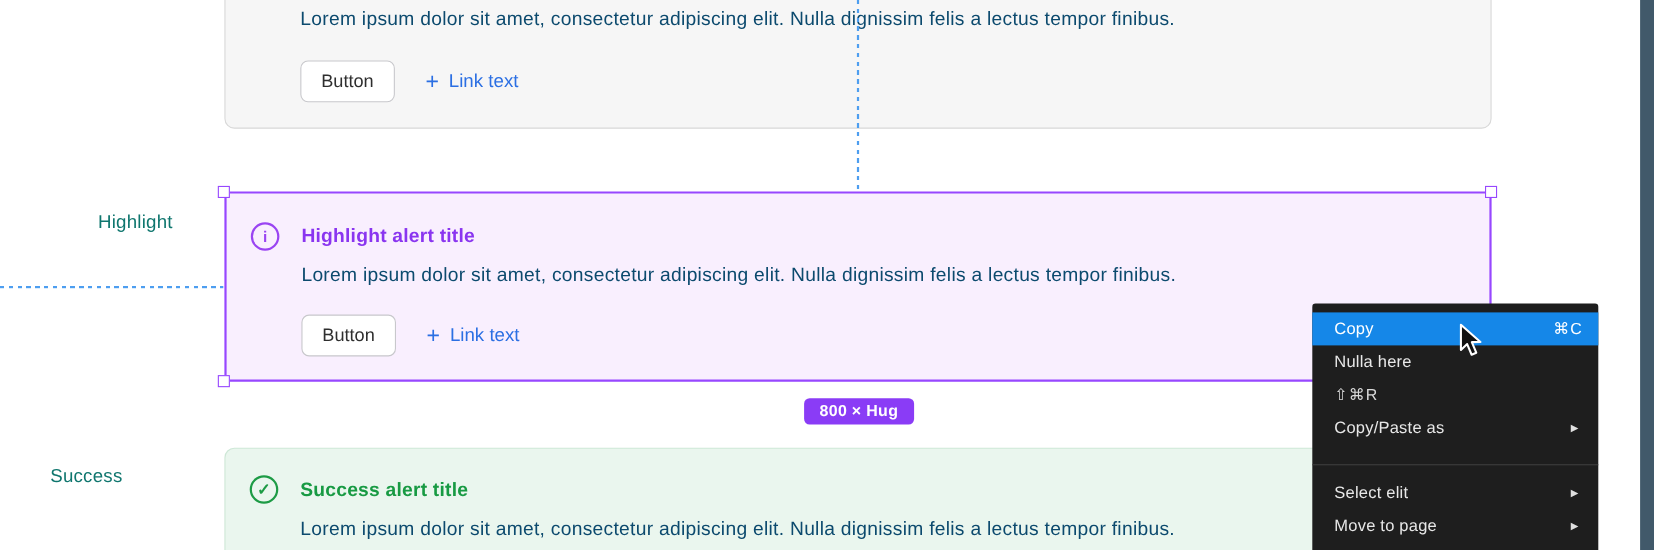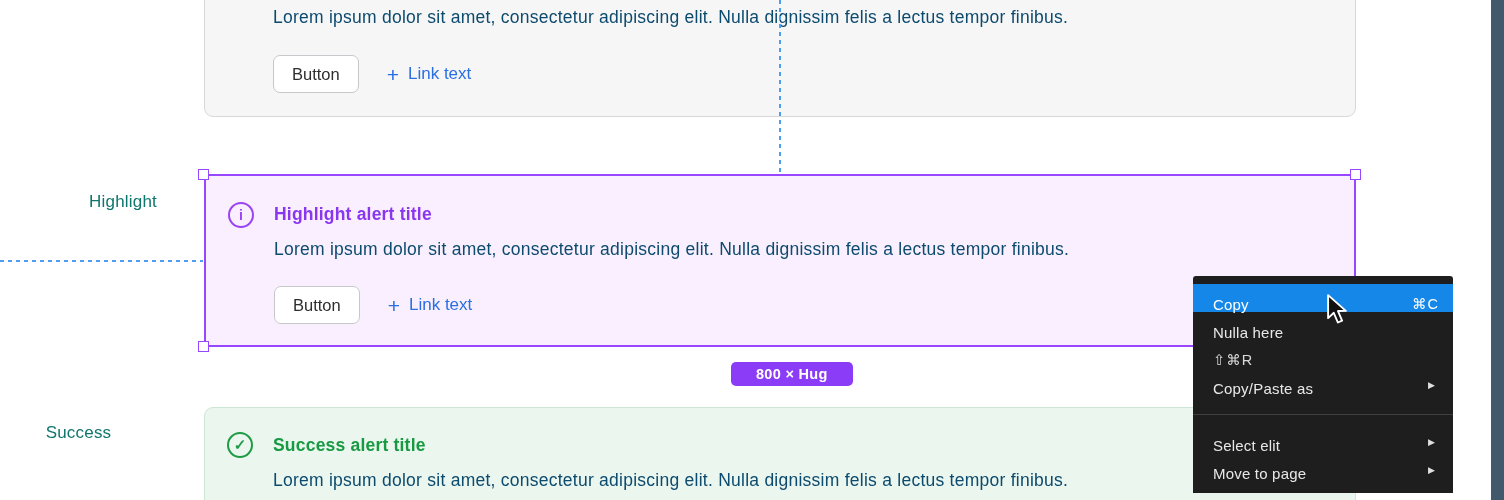--- a/index.html
+++ b/index.html
@@ -36,26 +36,26 @@
     background:#ffffff;border:1px solid #c8c8cc;border-radius:7px;font-size:16.5px;font-weight:500;
     color:#2e2e2e;box-sizing:border-box;}
   .link{display:inline-flex;align-items:center;gap:9px;color:#2b6fe3;font-size:17px;font-weight:500;}
   .plus{font-size:21px;font-weight:400;line-height:1;color:#2b6fe3;}
 
   
   .handle{position:absolute;width:11px;height:11px;background:#ffffff;border:1.5px solid #9747ff;box-sizing:border-box;}
 
   
   .badge{position:absolute;left:731px;top:362px;background:#8a3cf6;color:#ffffff;
-    font-size:14.5px;font-weight:700;padding:4px 25px;border-radius:5px;letter-spacing:.3px;}
+    font-size:14.5px;font-weight:700;padding:4px 14px;border-radius:5px;letter-spacing:.3px;}
 
   
   .menu{position:absolute;left:1193px;top:276px;width:260px;background:#1e1e1e;
     border-radius:3px 3px 0 0;padding:8px 0 12px 0;box-sizing:border-box;}
-  .menu-item{display:flex;align-items:flex-start;height:16px;padding:12px 14px 0 20px;
+  .menu-item{display:flex;align-items:center;height:30px;padding:0 14px 0 20px;
     font-size:15px;color:#e8e8e8;letter-spacing:.2px;}
   .menu-item.active{background:#1587e8;color:#ffffff;}
   .mi-label{flex:1;}
   .mi-shortcut{color:#dadada;font-size:14.5px;letter-spacing:1px;}
   .menu-item.active .mi-shortcut{color:#ffffff;}
   .mi-arrow{font-size:9px;color:#e0e0e0;margin-right:4px;}
   .separator{border-top:1px solid #3f3f3f;margin:18px 0 10px 0;height:0;}
 
   
   .cursor{position:absolute;left:1326px;top:294px;width:24px;height:32px;}

